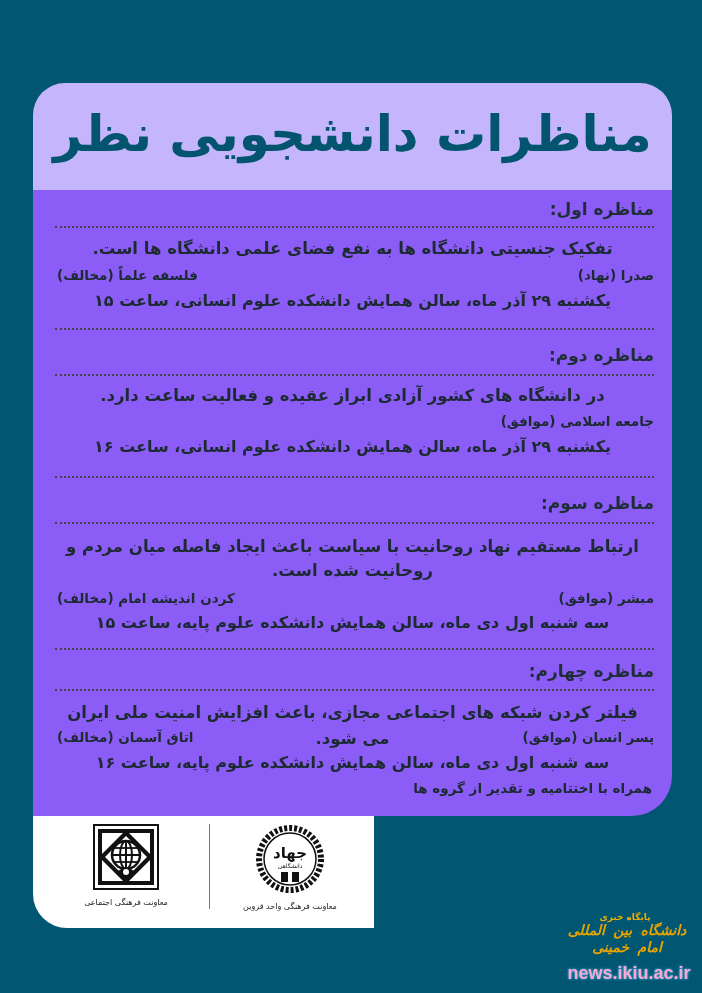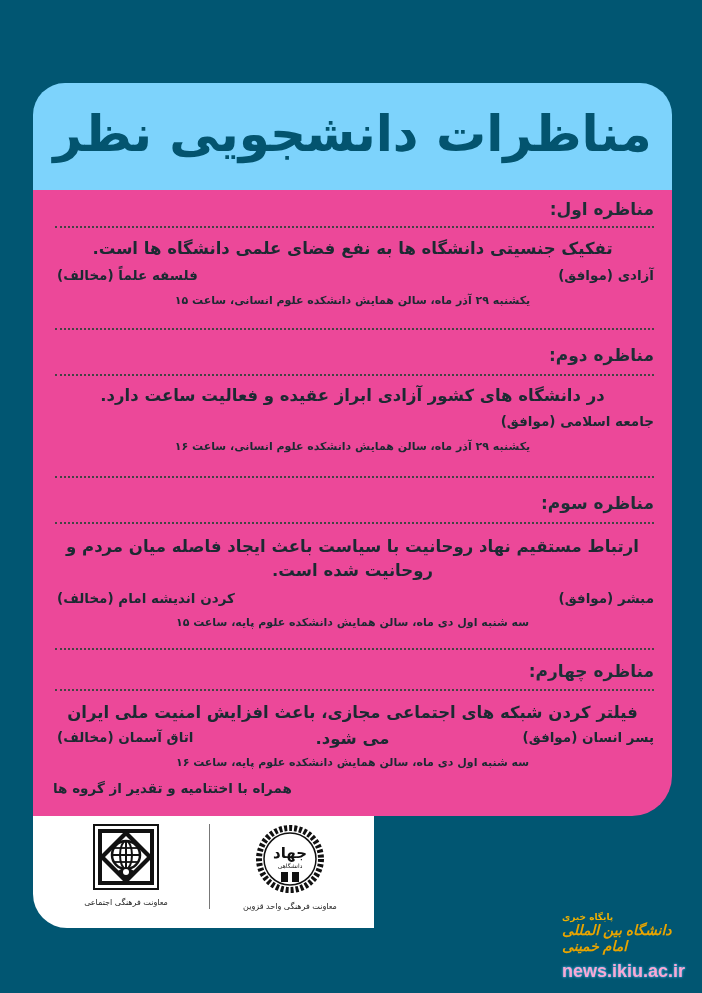--- a/index.html
+++ b/index.html
@@ -5,34 +5,34 @@
   html, body { margin: 0; padding: 0; }
   body {
     width: 702px; height: 993px;
     background: #015672;
     position: relative;
     overflow: hidden;
     font-family: "DejaVu Sans", sans-serif;
   }
   .panel-top {
     position: absolute; left: 33px; top: 83px; width: 639px; height: 107px;
-    background: #7dd3fc;
+    background: #c4b5fd;
     border-radius: 32px 32px 0 0;
   }
   .title {
     position: absolute; left: 0; right: 0; top: 16px;
     text-align: center; direction: rtl;
     font-family: "DejaVu Sans", sans-serif;
     font-weight: bold; font-size: 50px; line-height: 70px;
     color: #03546f;
     letter-spacing: -1px;
   }
   .panel-grey {
     position: absolute; left: 33px; top: 190px; width: 639px; height: 626px;
-    background: #ec4899;
+    background: #8b5cf6;
     border-radius: 0 0 40px 0;
   }
   .panel-bottom {
     position: absolute; left: 33px; top: 816px; width: 341px; height: 112px;
     background: #ffffff;
     border-radius: 0 0 0 34px;
   }
   .debate {
     position: absolute; left: 0; right: 0;
     direction: rtl;
@@ -53,40 +53,40 @@
     color: #1c2a32;
   }
   .sides {
     position: absolute; left: 24px; right: 18px; height: 20px;
     font-weight: bold; font-size: 13.5px; line-height: 20px; color: #1c2a32;
   }
   .side-pro { position: absolute; right: 0; top: 0; }
   .side-con { position: absolute; left: 0; top: 0; }
   .when {
     position: absolute; left: 20px; right: 20px;
-    text-align: center; font-weight: bold; font-size: 11px; line-height: 20px; color: #1c2a32;
+    text-align: center; font-weight: bold; font-size: 16px; line-height: 20px; color: #1c2a32;
   }
   .closing {
     position: absolute; left: 20px; right: 20px;
-    text-align: left; font-weight: bold; font-size: 13.5px; line-height: 20px; color: #1c2a32;
+    text-align: right; font-weight: bold; font-size: 13.5px; line-height: 20px; color: #1c2a32;
   }
   .logo-block {
     position: absolute; top: 8px; width: 150px; text-align: center;
   }
   .logo-caption {
     font-size: 8px; color: #222; direction: rtl; margin-top: 4px;
   }
   .divider {
     position: absolute; left: 176px; top: 8px; width: 1px; height: 85px; background: #777;
   }
   .watermark {
-    position: absolute; right: 6px; top: 912px; width: 134px; text-align: left;
+    position: absolute; right: 6px; top: 912px; width: 134px; text-align: center;
   }
   .wm-line1 { color: #f0b000; font-size: 9px; font-weight: bold; direction: rtl; margin-right: 8px; }
-  .wm-line2 { color: #e8a400; font-size: 14px; font-weight: bold; font-style: italic; direction: rtl; font-family: Liberation Sans, sans-serif; margin-right: 4px; }
+  .wm-line2 { color: #e8a400; font-size: 14px; font-weight: bold; font-style: italic; direction: rtl; font-family: Liberation Mono, monospace; margin-right: 4px; }
   .wm-line3 {
     display: inline-block; margin-top: 6px;
     color: #f9a8d4; font-size: 18px; font-weight: bold; line-height: 22px;
     font-family: "Liberation Sans", sans-serif;
     text-shadow: 0 0 3px #3aa0c8, 0 0 2px #3aa0c8;
   }
 </style>
 </head>
 <body>
 
@@ -94,21 +94,21 @@
   <div class="title">مناظرات دانشجویی نظر</div>
 </div>
 
 <div class="panel-grey">
 
   <div class="debate" style="top:0;">
     <div class="debate-heading" style="top:8px;">مناظره اول:</div>
     <div class="dots" style="top:36px;"></div>
     <div class="topic" style="top:46px;">تفکیک جنسیتی دانشگاه ها به نفع فضای علمی دانشگاه ها است.</div>
     <div class="sides" style="top:75px;">
-      <span class="side-pro">آزادی (موافق)</span>
+      <span class="side-pro">صدرا (نهاد)</span>
       <span class="side-con">فلسفه علماً (مخالف)</span>
     </div>
     <div class="when" style="top:101px;">یکشنبه ۲۹ آذر ماه، سالن همایش دانشکده علوم انسانی، ساعت ۱۵</div>
     <div class="dots" style="top:138px;"></div>
   </div>
 
   <div class="debate" style="top:148px;">
     <div class="debate-heading" style="top:6px;">مناظره دوم:</div>
     <div class="dots" style="top:36px;"></div>
     <div class="topic" style="top:45px;">در دانشگاه های کشور آزادی ابراز عقیده و فعالیت ساعت دارد.</div>

